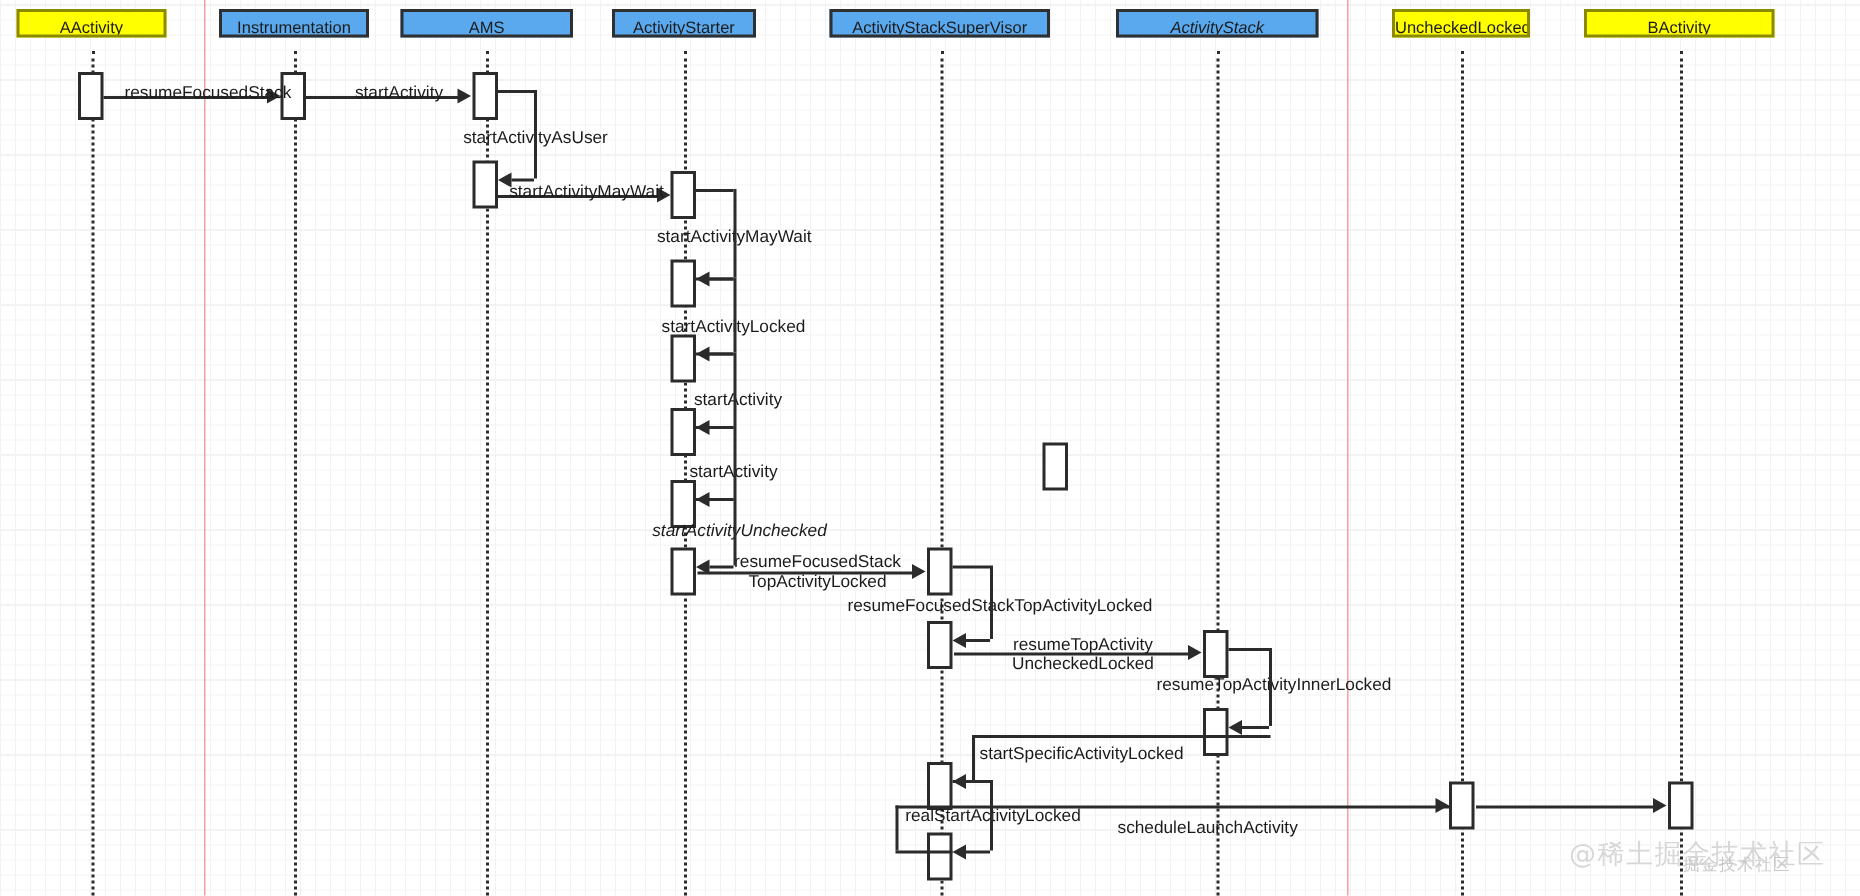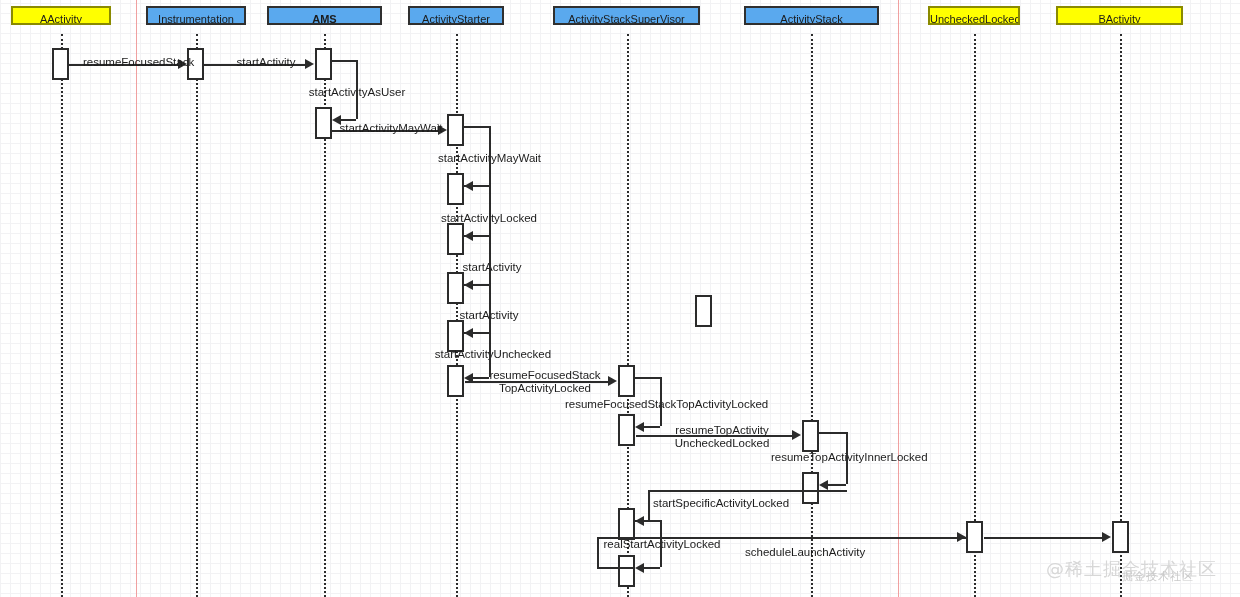--- a/index.html
+++ b/index.html
@@ -105,24 +105,24 @@
       <div class="lifeline" style="left: 324px; top: 34px; height: 563px;"></div>
       <div class="lifeline" style="left: 456px; top: 34px; height: 563px;"></div>
       <div class="lifeline" style="left: 627px; top: 34px; height: 563px;"></div>
       <div class="lifeline" style="left: 811px; top: 34px; height: 563px;"></div>
       <div class="lifeline" style="left: 974px; top: 34px; height: 563px;"></div>
       <div class="lifeline" style="left: 1120px; top: 34px; height: 563px;"></div>
     </div>
   <div id="heads">
       <div class="lifeline-head yellow" style="left: 11px; top: 6px; width: 100px;">AActivity</div>
       <div class="lifeline-head blue" style="left: 146px; top: 6px; width: 100px;">Instrumentation</div>
-      <div class="lifeline-head blue" style="left: 267px; top: 6px; width: 115px; font-weight: bold;">AMS</div>
+      <div class="lifeline-head blue" style="left: 267px; top: 6px; width: 115px;">AMS</div>
       <div class="lifeline-head blue" style="left: 408px; top: 6px; width: 96px;">ActivityStarter</div>
       <div class="lifeline-head blue" style="left: 553px; top: 6px; width: 147px;">ActivityStackSuperVisor</div>
-      <div class="lifeline-head blue" style="left: 744px; top: 6px; width: 135px;">ActivityStack</div>
+      <div class="lifeline-head blue" style="left: 744px; top: 6px; width: 135px; font-style: italic;">ActivityStack</div>
       <div class="lifeline-head yellow" style="left: 928px; top: 6px; width: 92px;">UncheckedLocked</div>
       <div class="lifeline-head yellow" style="left: 1056px; top: 6px; width: 127px;">BActivity</div>
     </div>
   <div id="activations">
       <div class="activation" style="left: 52px; top: 48px; height: 32px;"></div>
       <div class="activation" style="left: 187px; top: 48px; height: 32px;"></div>
       <div class="activation" style="left: 315px; top: 48px; height: 32px;"></div>
       <div class="activation" style="left: 315px; top: 107px; height: 32px;"></div>
       <div class="activation" style="left: 447px; top: 114px; height: 32px;"></div>
       <div class="activation" style="left: 447px; top: 173px; height: 32px;"></div>
@@ -148,21 +148,21 @@
       <div class="arrow-head arrow-right" style="left: 305px; top: 59px;"></div>
       <div class="msg-label" style="left: 223px; top: 56px; width: 86px;">startActivity</div>
       <div class="msg-label" style="left: 305px; top: 86px; width: 104px;">startActivityAsUser</div>
       <div class="msg-line msg-h" style="left: 332px; top: 130px; width: 109px;"></div>
       <div class="arrow-head arrow-right" style="left: 438px; top: 125px;"></div>
       <div class="msg-label" style="left: 336px; top: 122px; width: 110px;">startActivityMayWait</div>
       <div class="msg-label" style="left: 433px; top: 152px; width: 113px;">startActivityMayWait</div>
       <div class="msg-label" style="left: 437px; top: 212px; width: 104px;">startActivityLocked</div>
       <div class="msg-label" style="left: 455px; top: 261px; width: 74px;">startActivity</div>
       <div class="msg-label" style="left: 452px; top: 309px; width: 74px;">startActivity</div>
-      <div class="msg-label" style="left: 428px; top: 348px; width: 130px;">startActivityUnchecked</div>
+      <div class="msg-label" style="left: 428px; top: 348px; width: 130px; font-style: italic;">startActivityUnchecked</div>
       <div class="msg-line msg-h" style="left: 465px; top: 381px; width: 144px;"></div>
       <div class="arrow-head arrow-right" style="left: 608px; top: 376px;"></div>
       <div class="msg-label" style="left: 489px; top: 369px; width: 112px;">resumeFocusedStack
 TopActivityLocked</div>
       <div class="msg-label" style="left: 565px; top: 398px; width: 192px;">resumeFocusedStackTopActivityLocked</div>
       <div class="msg-line msg-h" style="left: 636px; top: 435px; width: 157px;"></div>
       <div class="arrow-head arrow-right" style="left: 792px; top: 430px;"></div>
       <div class="msg-label" style="left: 672px; top: 424px; width: 100px;">resumeTopActivity
 UncheckedLocked</div>
       <div class="msg-label" style="left: 771px; top: 451px; width: 150px;">resumeTopActivityInnerLocked</div>

